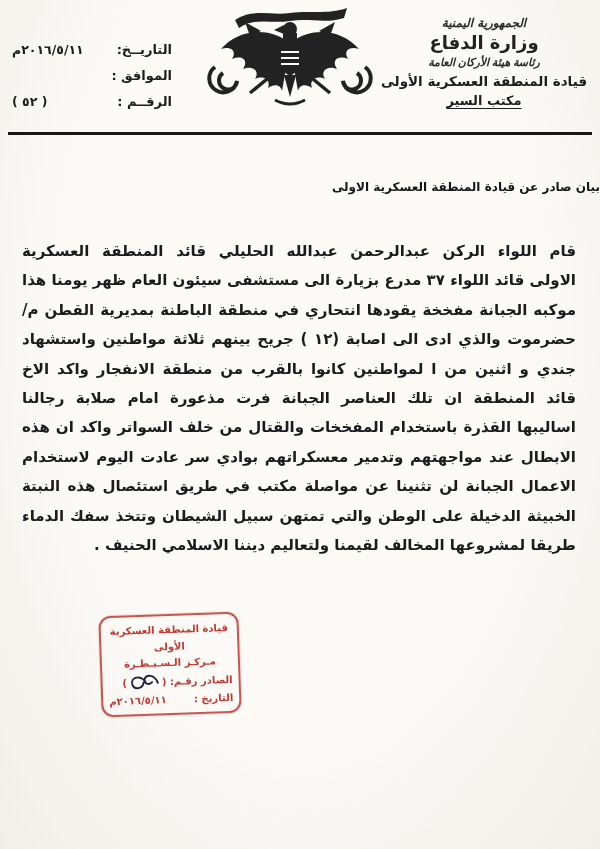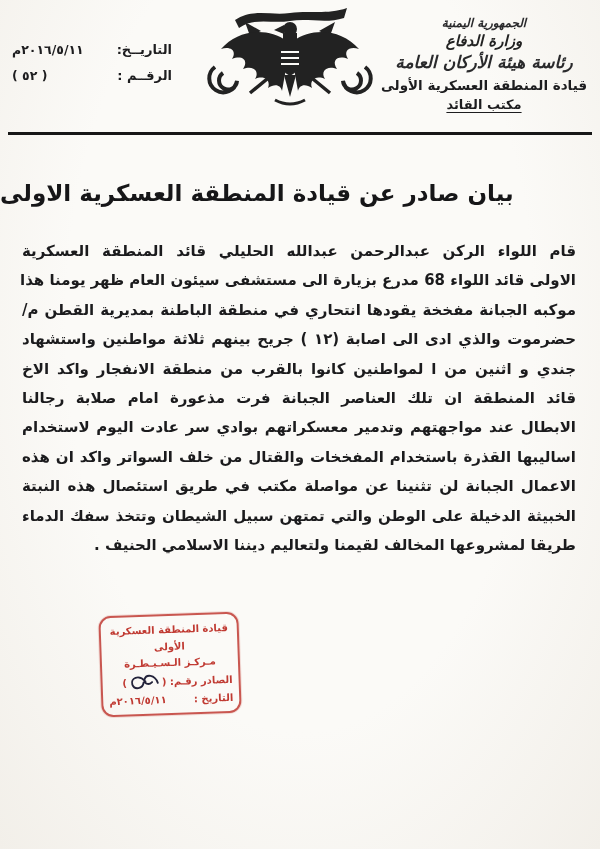--- a/index.html
+++ b/index.html
@@ -14,22 +14,22 @@
     position:relative; width:600px; height:849px;
     background:radial-gradient(ellipse at 50% 38%, #fbfaf7 55%, #f2efe9 100%);
     direction:rtl;
   }
   
   .hdr-right {
     position:absolute; top:16px; right:6px; width:220px;
     text-align:center; line-height:1.25;
   }
   .cal1 { font-size:12px; font-weight:700; font-style:italic; color:#2a2a2c; }
-  .cal2 { font-size:15px; font-weight:700; font-style:italic; color:#222; margin:1px 0; }
-  .cal3 { font-size:17px; font-weight:700; font-style:italic; color:#2a2a2c; }
+  .cal2 { font-size:18px; font-weight:700; color:#222; margin:1px 0; }
+  .cal3 { font-size:11px; font-weight:700; font-style:italic; color:#2a2a2c;font-family:Liberation Serif, serif; }
   .hdr-line4 { font-size:13.5px; font-weight:700; margin-top:4px; }
   .hdr-line5 { font-size:13px; font-weight:700; margin-top:3px;
                text-decoration:underline; text-underline-offset:3px; }
   .emblem {
     position:absolute; top:5px; left:205px; width:170px; height:104px;
   }
   .hdr-left {
     position:absolute; top:42px; left:12px; width:160px;
     font-size:13px; font-weight:700;
   }
@@ -39,21 +39,21 @@
   }
   .meta-value { font-weight:700; font-size:12.5px; }
   
   .rule {
     position:absolute; top:132px; left:8px; right:8px;
     border-top:3px solid #171717;
   }
   
   .title {
     position:absolute; top:180px; left:0; right:0;
-    text-align:left; font-size:23px; font-weight:700; color:#161618;
+    text-align:right; font-size:12px; font-weight:700; color:#161618;
   }
   
   .body-text {
     position:absolute; top:237px; right:24px; left:22px;
   }
   .bline {
     font-size:15px; font-weight:700; line-height:29.4px; color:#1b1b1d;
     text-align:justify; text-align-last:justify;
     white-space:nowrap; overflow:visible;
   }
@@ -76,21 +76,21 @@
 </head>
 <body>
 
 <div class="page">
 
   <div class="hdr-right">
     <div class="cal1">الجمهورية اليمنية</div>
     <div class="cal2">وزارة الدفاع</div>
     <div class="cal3">رئاسة هيئة الأركان العامة</div>
     <div class="hdr-line4">قيادة المنطقة العسكرية الأولى</div>
-    <div class="hdr-line5">مكتب القائد</div>
+    <div class="hdr-line5">مكتب السير</div>
   </div>
 
   <div class="emblem">
     <svg viewBox="0 0 170 104" width="170" height="104" aria-hidden="true">
       <g fill="#222" stroke="none">
         <path stroke="#222" stroke-width="3.5" fill="none" d="M45 88 L118 28 M125 88 L52 28"></path>
         <path d="M114 26 l16 -9 -5 14 z M56 26 l-16 -9 5 14 z"></path>
         <path d="M30 15 C48 3 66 11 85 8 C104 5 122 10 142 3 L139 13 C121 19 104 13 85 16 C66 19 50 12 34 23 Z"></path>
         <path d="M82 36 C62 22 34 24 16 44 C26 41 32 46 27 54 C37 50 44 55 38 64 C48 60 55 66 50 74 C59 70 66 75 63 83 C70 78 76 80 77 86 L82 58 Z"></path>
         <path d="M88 36 C108 22 136 24 154 44 C144 41 138 46 143 54 C133 50 126 55 132 64 C122 60 115 66 120 74 C111 70 104 75 107 83 C100 78 94 80 93 86 L88 58 Z"></path>
@@ -106,38 +106,41 @@
       </g>
     </svg>
   </div>
 
   <div class="hdr-left">
     <div class="meta-row">
       <span>التاريــخ:</span>
       <span class="meta-value">٢٠١٦/٥/١١م</span>
     </div>
     <div class="meta-row">
+      <span>الموافق :</span>
+    </div>
+    <div class="meta-row">
       <span>الرقــم :</span>
       <span class="meta-value">( ٥٢ )</span>
     </div>
   </div>
 
   <div class="rule"></div>
 
   <h1 class="title">بيان صادر عن قيادة المنطقة العسكرية الاولى</h1>
 
   <main class="body-text">
     <div class="bline">قام اللواء الركن عبدالرحمن عبدالله الحليلي قائد المنطقة العسكرية</div>
-    <div class="bline">الاولى قائد اللواء 68 مدرع بزيارة الى مستشفى سيئون العام ظهر يومنا هذا</div>
+    <div class="bline">الاولى قائد اللواء ٣٧ مدرع بزيارة الى مستشفى سيئون العام ظهر يومنا هذا</div>
     <div class="bline">موكبه الجبانة مفخخة يقودها انتحاري في منطقة الباطنة بمديرية القطن م/</div>
     <div class="bline">حضرموت والذي ادى الى اصابة (١٢ ) جريح بينهم ثلاثة مواطنين واستشهاد</div>
     <div class="bline">جندي و اثنين من ا لمواطنين كانوا بالقرب من منطقة الانفجار واكد الاخ</div>
     <div class="bline">قائد المنطقة ان تلك العناصر الجبانة فرت مذعورة امام صلابة رجالنا</div>
+    <div class="bline">اساليبها القذرة باستخدام المفخخات والقتال من خلف السواتر واكد ان هذه</div>
     <div class="bline">الابطال عند مواجهتهم وتدمير معسكراتهم بوادي سر عادت اليوم لاستخدام</div>
-    <div class="bline">اساليبها القذرة باستخدام المفخخات والقتال من خلف السواتر واكد ان هذه</div>
     <div class="bline">الاعمال الجبانة لن تثنينا عن مواصلة مكتب في طريق استئصال هذه النبتة</div>
     <div class="bline">الخبيثة الدخيلة على الوطن والتي تمتهن سبيل الشيطان وتتخذ سفك الدماء</div>
     <div class="bline last">طريقا لمشروعها المخالف لقيمنا ولتعاليم ديننا الاسلامي الحنيف .</div>
   </main>
 
   <div class="stamp">
     <div class="stamp-row">قيادة المنطقة العسكرية الأولى</div>
     <div class="stamp-row">مـركـز الـسـيـطـرة</div>
     <div class="stamp-issue">
       <span>الصادر رقـم: (&nbsp;&nbsp;&nbsp;&nbsp;&nbsp;&nbsp;&nbsp;&nbsp;&nbsp; )</span>

